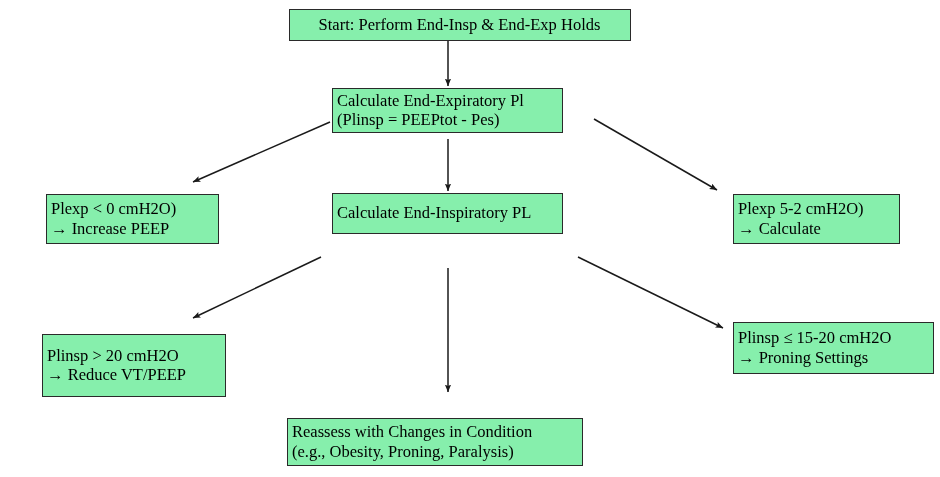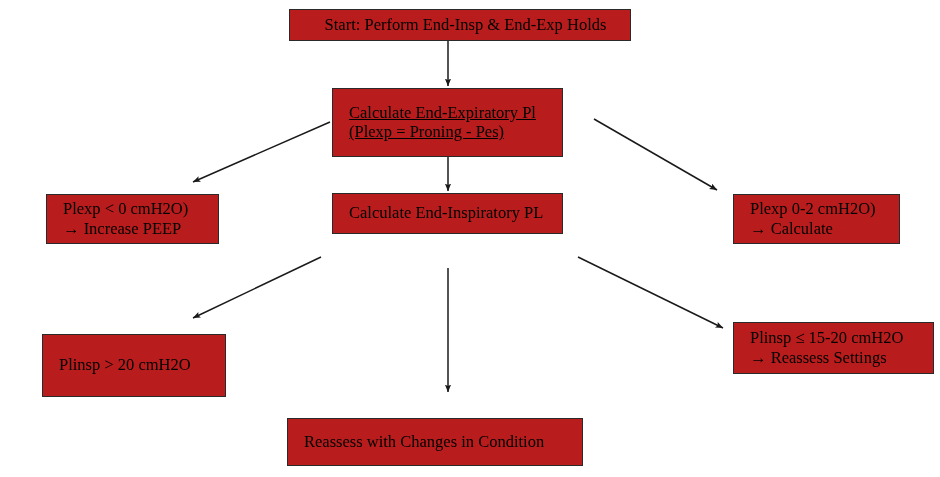--- a/index.html
+++ b/index.html
@@ -20,26 +20,26 @@
     left: 0;
     top: 0;
     width: 940px;
     height: 477px;
     pointer-events: none;
   }
   .node {
     position: absolute;
     box-sizing: border-box;
     border: 1.5px solid #2a2a2a;
-    background: #b91c1c;
+    background: #86efac;
     color: #000000;
     display: flex;
     flex-direction: column;
     justify-content: center;
-    padding: 2px 5px 3px 16px;
+    padding: 2px 5px 3px 4px;
     line-height: 1.17;
     font-size: 16.5px;
     white-space: nowrap;
   }
   .node .line {
     display: block;
   }
   .node.centered {
     text-align: center;
   }
@@ -64,39 +64,41 @@
         <line x1="594" y1="119" x2="717" y2="190" stroke="#1a1a1a" stroke-width="1.5" marker-end="url(#arrowhead)"></line>
         <line x1="321" y1="257" x2="193" y2="318" stroke="#1a1a1a" stroke-width="1.5" marker-end="url(#arrowhead)"></line>
         <line x1="448" y1="268" x2="448" y2="392" stroke="#1a1a1a" stroke-width="1.5" marker-end="url(#arrowhead)"></line>
         <line x1="578" y1="257" x2="723" y2="328" stroke="#1a1a1a" stroke-width="1.5" marker-end="url(#arrowhead)"></line>
       </g>
   </svg>
   <div id="node-layer">
       <div class="node centered" style="left: 289px; top: 9px; width: 342px; height: 32px; border-color: rgb(42, 42, 42); color: rgb(0, 0, 0);">
         <span class="line">Start: Perform End-Insp &amp; End-Exp Holds</span>
       </div>
-      <div class="node lead" style="left: 332px; top: 88px; width: 231px; height: 69px; border-color: rgb(42, 42, 42); color: rgb(0, 0, 0); text-decoration: underline;">
+      <div class="node lead" style="left: 332px; top: 88px; width: 231px; height: 45px; border-color: rgb(42, 42, 42); color: rgb(0, 0, 0);">
         <span class="line">Calculate End-Expiratory Pl</span>
-        <span class="line">(Plexp = Proning - Pes)</span>
+        <span class="line">(Plinsp = PEEPtot - Pes)</span>
       </div>
       <div class="node lead" style="left: 46px; top: 194px; width: 173px; height: 50px; border-color: rgb(42, 42, 42); color: rgb(0, 0, 0);">
         <span class="line">Plexp &lt; 0 cmH2O)</span>
         <span class="line">→ Increase PEEP</span>
       </div>
       <div class="node lead" style="left: 332px; top: 193px; width: 231px; height: 41px; border-color: rgb(42, 42, 42); color: rgb(0, 0, 0);">
         <span class="line">Calculate End-Inspiratory PL</span>
       </div>
       <div class="node lead" style="left: 733px; top: 194px; width: 167px; height: 50px; border-color: rgb(42, 42, 42); color: rgb(0, 0, 0);">
-        <span class="line">Plexp 0-2 cmH2O)</span>
+        <span class="line">Plexp 5-2 cmH2O)</span>
         <span class="line">→ Calculate</span>
       </div>
       <div class="node lead" style="left: 42px; top: 334px; width: 184px; height: 63px; border-color: rgb(42, 42, 42); color: rgb(0, 0, 0);">
         <span class="line">Plinsp &gt; 20 cmH2O</span>
+        <span class="line">→ Reduce VT/PEEP</span>
       </div>
       <div class="node lead" style="left: 733px; top: 322px; width: 201px; height: 52px; border-color: rgb(42, 42, 42); color: rgb(0, 0, 0);">
         <span class="line">Plinsp ≤ 15-20 cmH2O</span>
-        <span class="line">→ Reassess Settings</span>
+        <span class="line">→ Proning Settings</span>
       </div>
       <div class="node lead" style="left: 287px; top: 418px; width: 296px; height: 48px; border-color: rgb(42, 42, 42); color: rgb(0, 0, 0);">
         <span class="line">Reassess with Changes in Condition</span>
+        <span class="line">(e.g., Obesity, Proning, Paralysis)</span>
       </div>
     </div>
 </div>
 
 </body></html>

